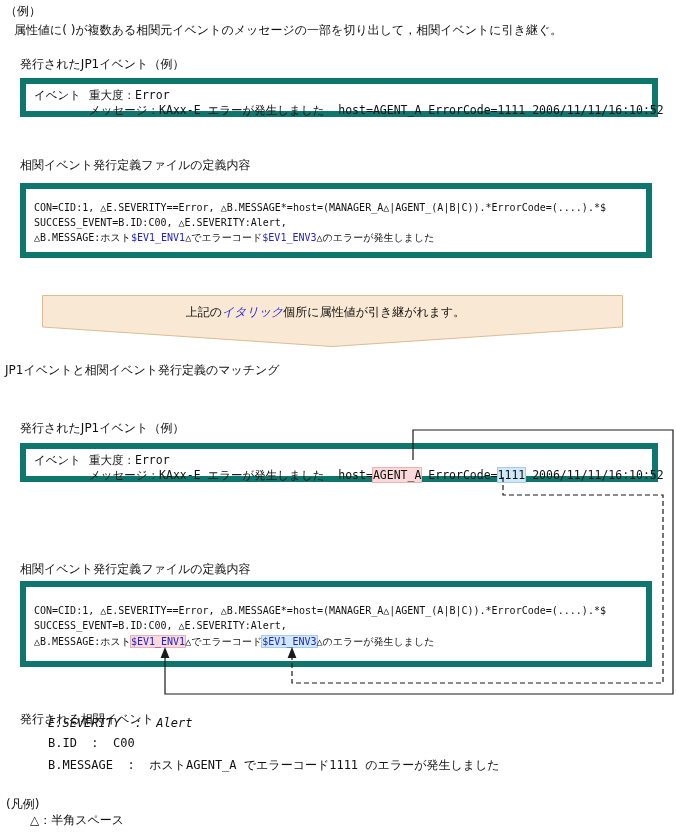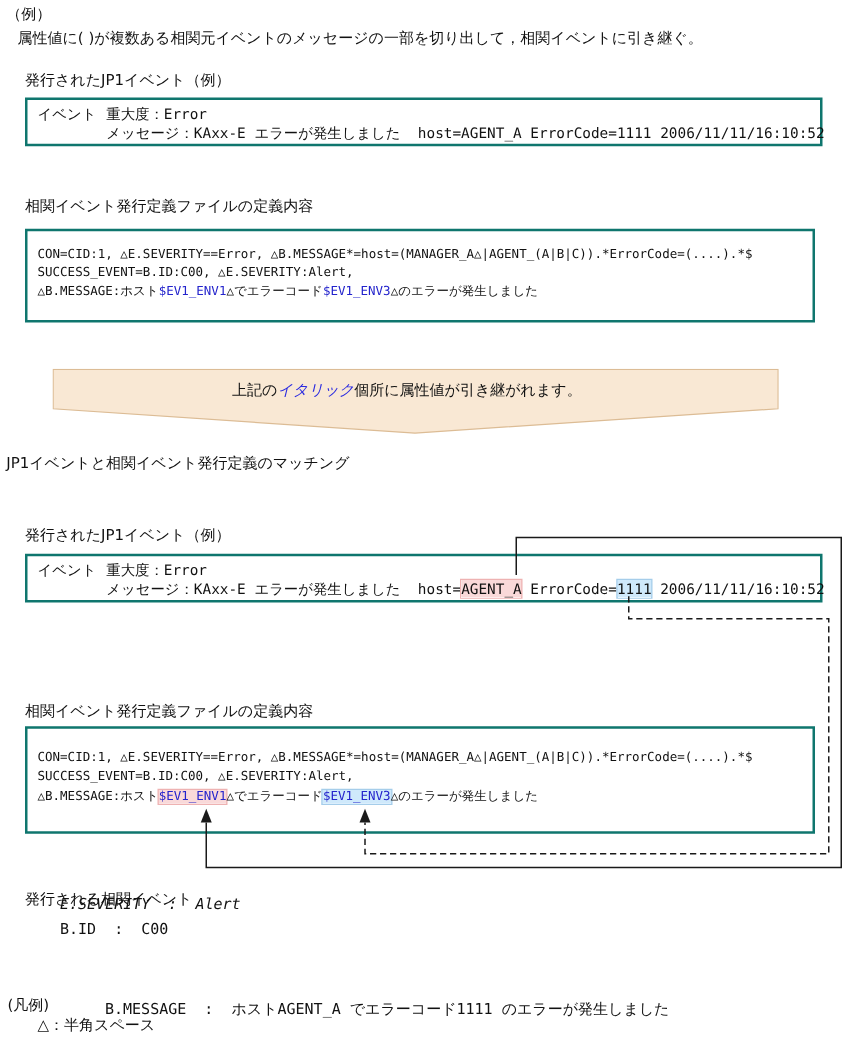--- a/index.html
+++ b/index.html
@@ -4,21 +4,21 @@
 <style>
   * { margin:0; padding:0; box-sizing:border-box; }
   html,body { background:#ffffff; }
   .page { position:relative; width:676px; height:833px; background:#ffffff; overflow:hidden; color:#111; }
   .t { position:absolute; white-space:pre; }
   .jp { font-family:"DejaVu Sans","Liberation Sans",sans-serif; font-size:12px; color:#111; }
   .code { font-family:"DejaVu Sans Mono","Liberation Mono",monospace; color:#111; }
   .ev  { font-size:11.5px; line-height:14px; }
   .def { font-size:10px;  line-height:13px; }
   .mono11 { font-size:12px; line-height:14px; }
-  .box { position:absolute; border:2px solid #0f766e; background:#ffffff; }
+  .box { position:absolute; border:6px solid #0f766e; background:#ffffff; }
   .var { color:#2323cc; }
   .hl-pink { background:#f9d9d9; box-shadow:0 0 0 1px #eeb2b2; }
   .hl-blue { background:#cfe9fb; box-shadow:0 0 0 1px #a5cdea; }
   .em-blue { color:#2a2ae0; font-style:italic; }
   .banner-text { text-align:center; }
   svg.abs { position:absolute; pointer-events:none; }
   .cline { fill:none; stroke:#1a1a1a; stroke-width:1.2; }
   .cdash { fill:none; stroke:#1a1a1a; stroke-width:1.2; stroke-dasharray:5 3; }
   .ahead { fill:#1a1a1a; stroke:none; }
 </style>
@@ -65,21 +65,21 @@
 
   <div class="box" style="left:20px;top:581px;width:632px;height:86px;">
     <span class="t code def" style="left:8px;top:17px;">CON=CID:1, △E.SEVERITY==Error, △B.MESSAGE*=host=(MANAGER_A△|AGENT_(A|B|C)).*ErrorCode=(....).*$</span>
     <span class="t code def" style="left:8px;top:32px;">SUCCESS_EVENT=B.ID:C00, △E.SEVERITY:Alert,</span>
     <span class="t code def" style="left:8px;top:48px;"><span>△B.MESSAGE:ホスト</span><span class="var hl-pink">$EV1_ENV1</span><span>△でエラーコード</span><span class="var hl-blue">$EV1_ENV3</span><span>△のエラーが発生しました</span></span>
   </div>
 
   <div class="t jp" style="left:20px;top:711px;">発行される相関イベント</div>
   <div class="t code mono11" style="left:48px;top:736px;">B.ID  :  C00</div>
   <div class="t code mono11" style="left:48px;top:716px;font-style:italic;">E.SEVERITY  :  Alert</div>
-  <div class="t code mono11" style="left:48px;top:800px;margin-left:36px;">B.MESSAGE  :  ホストAGENT_A でエラーコード1111 のエラーが発生しました</div>
+  <div class="t code mono11" style="left:48px;top:758px;">B.MESSAGE  :  ホストAGENT_A でエラーコード1111 のエラーが発生しました</div>
 
   <div class="t jp" style="left:6px;top:796px;">(凡例)</div>
   <div class="t jp" style="left:30px;top:812px;">△：半角スペース</div>
 
   <svg class="abs" style="left:0;top:0;" width="676" height="833" viewBox="0 0 676 833">
     <path class="cline" d="M413,460 L413,430 L673,430 L673,694 L165,694 L165,658"></path>
     <polygon class="ahead" points="165,647 160.6,658 169.4,658"></polygon>
     <path class="cdash" d="M503,477 L503,495 L663,495 L663,683 L292,683 L292,658"></path>
     <polygon class="ahead" points="292,647 287.6,658 296.4,658"></polygon>
   </svg>

